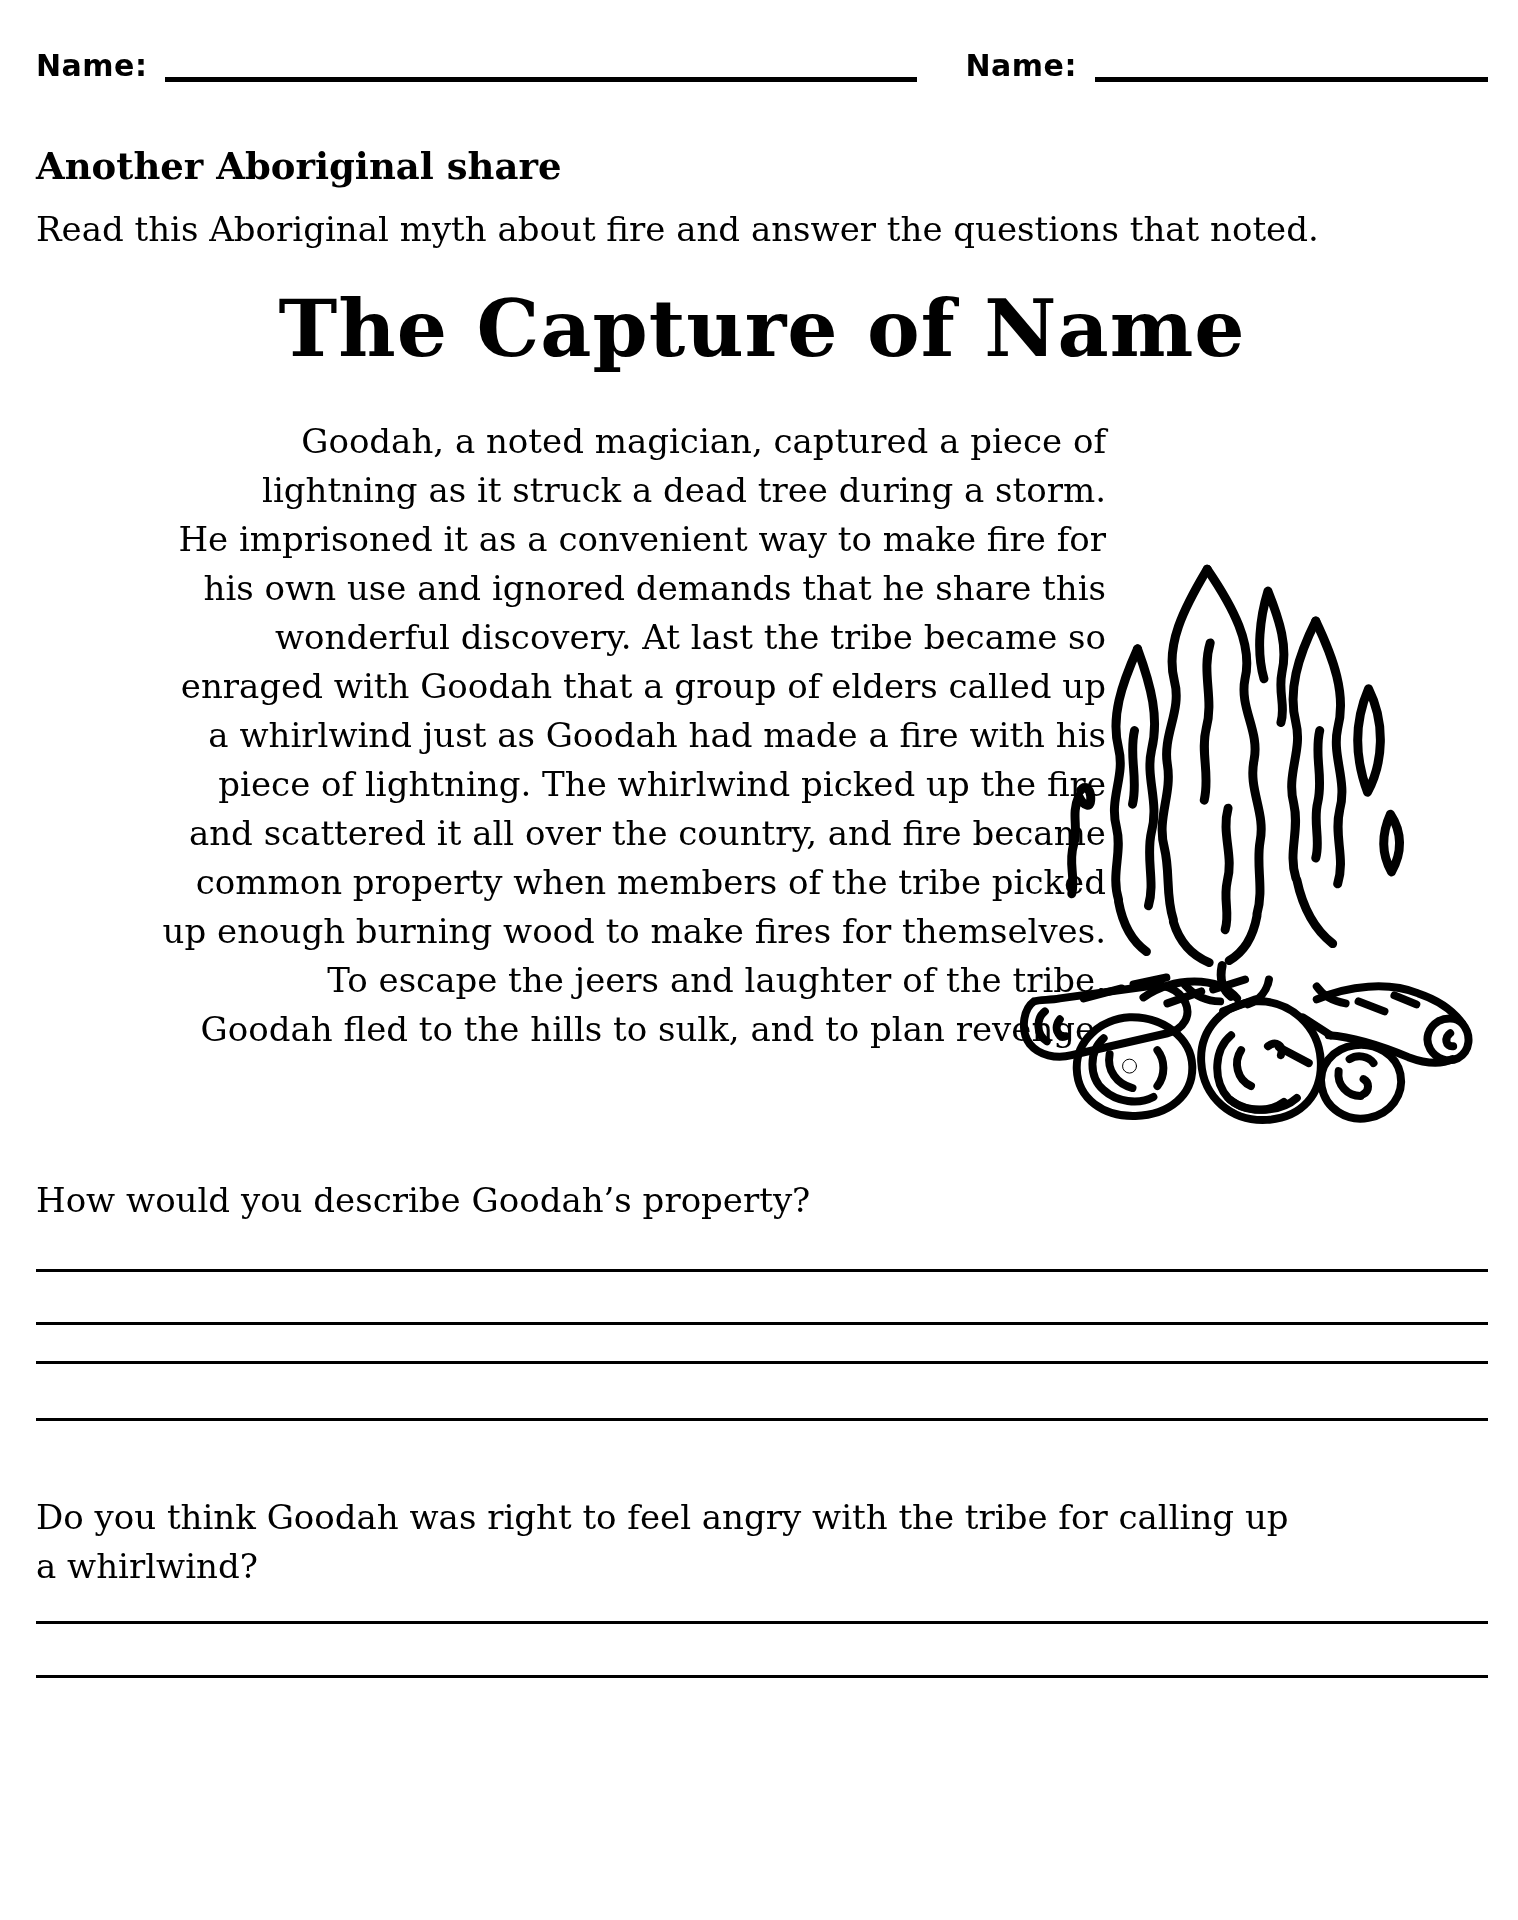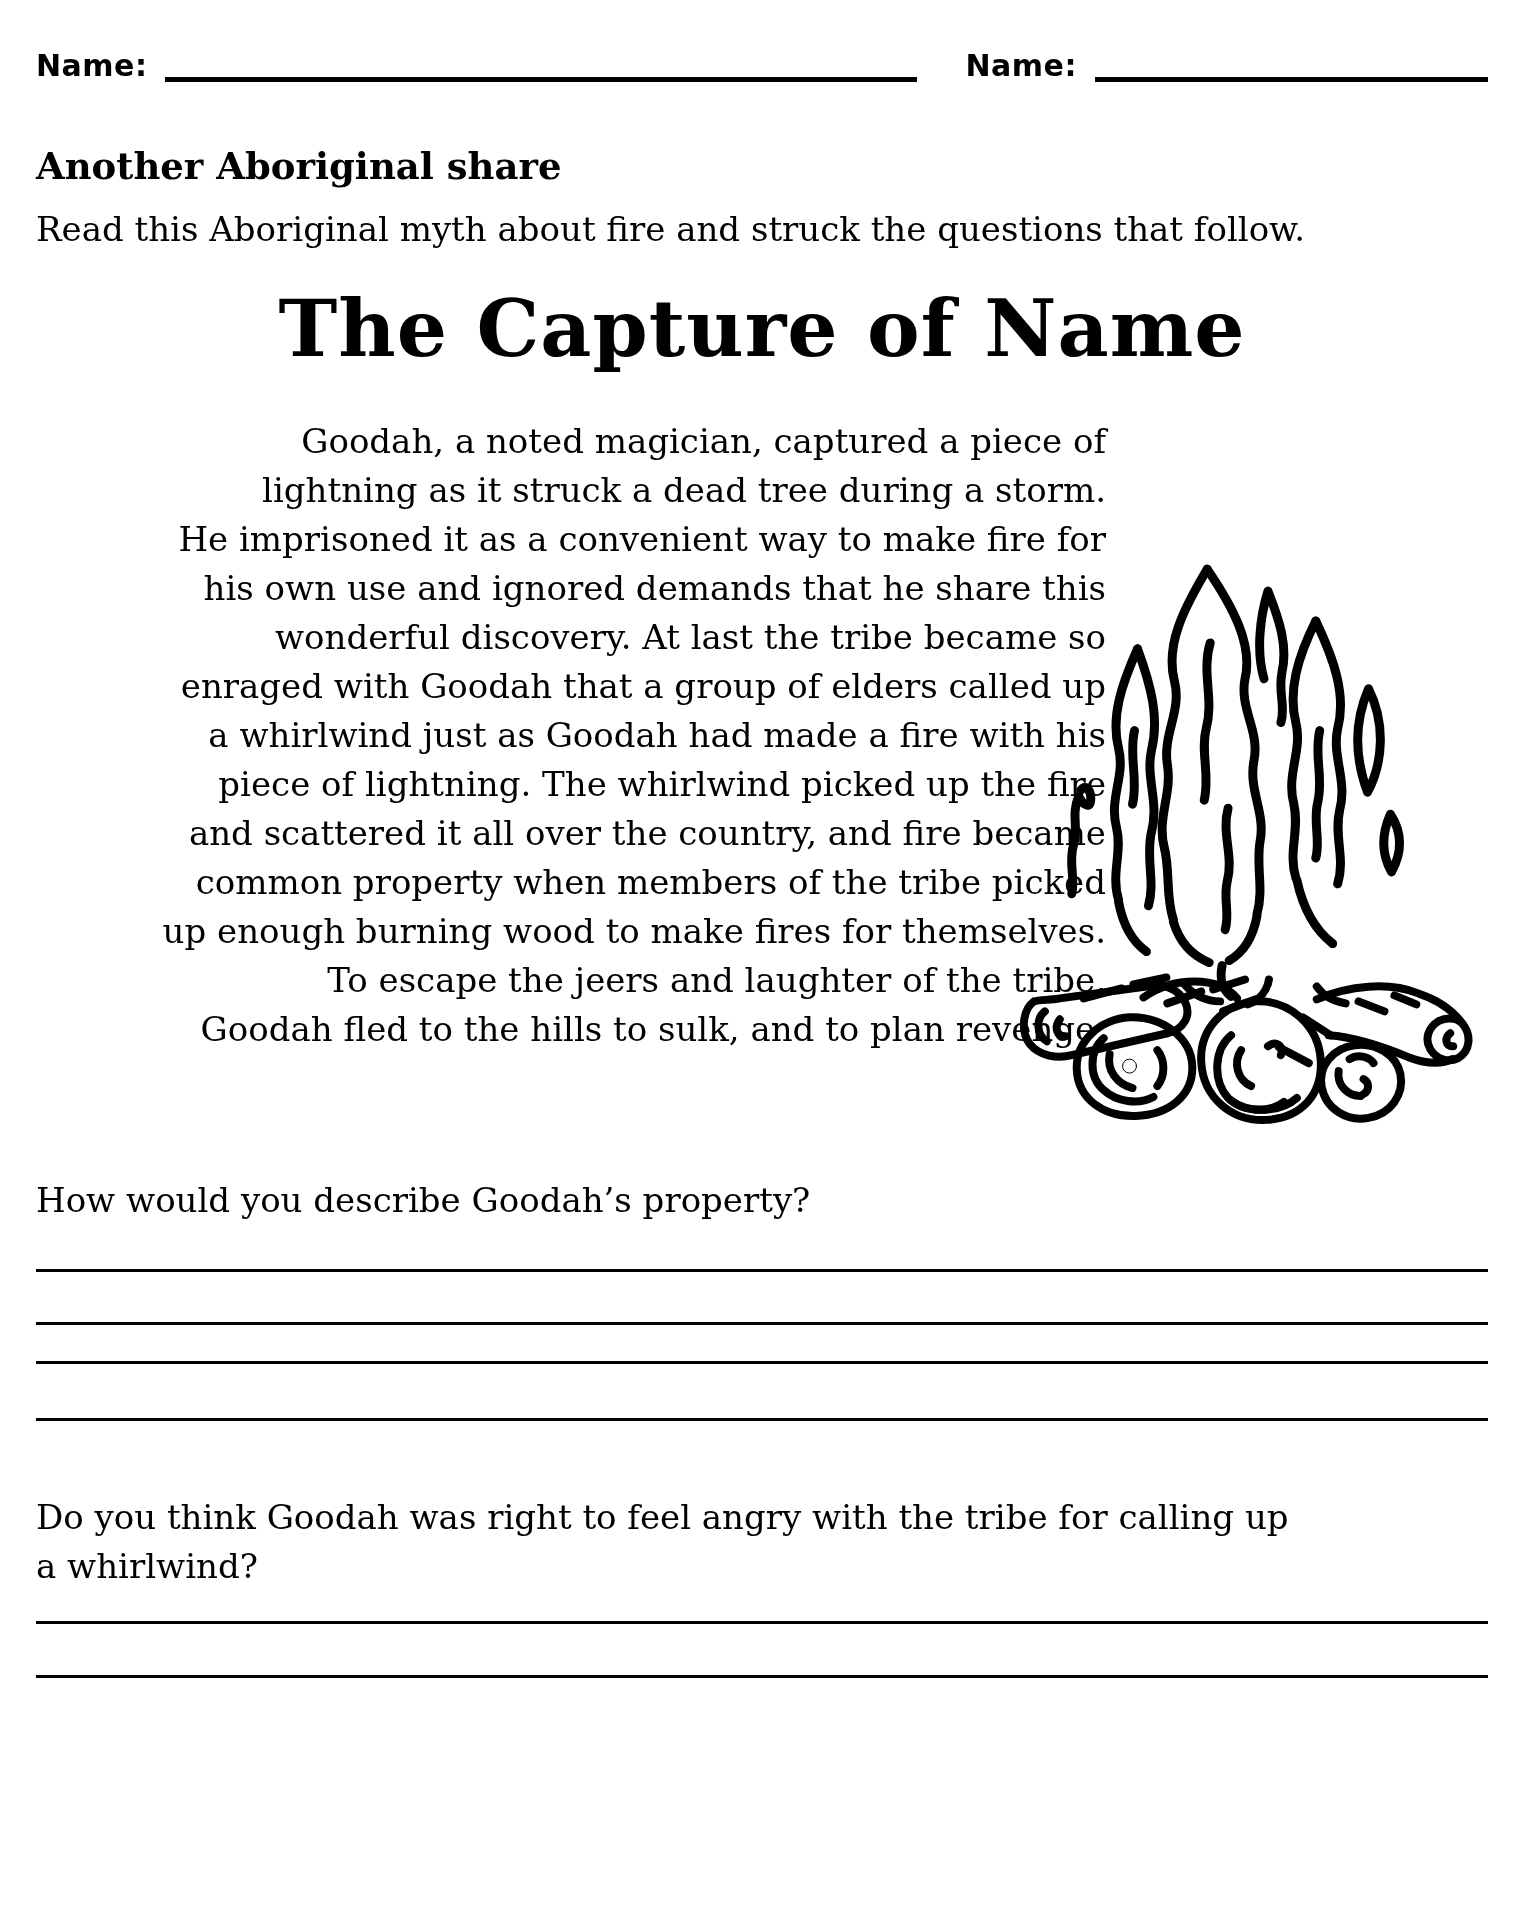--- a/index.html
+++ b/index.html
@@ -80,21 +80,21 @@
 
   <div class="header-row">
     <span class="field-label">Name:</span>
     <span class="write-line name-line"></span>
     <span class="field-label">Name:</span>
     <span class="write-line date-line"></span>
   </div>
 
   <div class="section-heading">Another Aboriginal share</div>
 
-  <div class="instruction">Read this Aboriginal myth about fire and struck the questions that follow.</div>
+  <div class="instruction">Read this Aboriginal myth about fire and answer the questions that noted.</div>
 
   <div class="story-title">The Capture of Name</div>
 
   <div class="content">
     <div class="story-text">Goodah, a noted magician, captured a piece of
 lightning as it struck a dead tree during a storm.
 He imprisoned it as a convenient way to make fire for
 his own use and ignored demands that he share this
 wonderful discovery. At last the tribe became so
 enraged with Goodah that a group of elders called up

